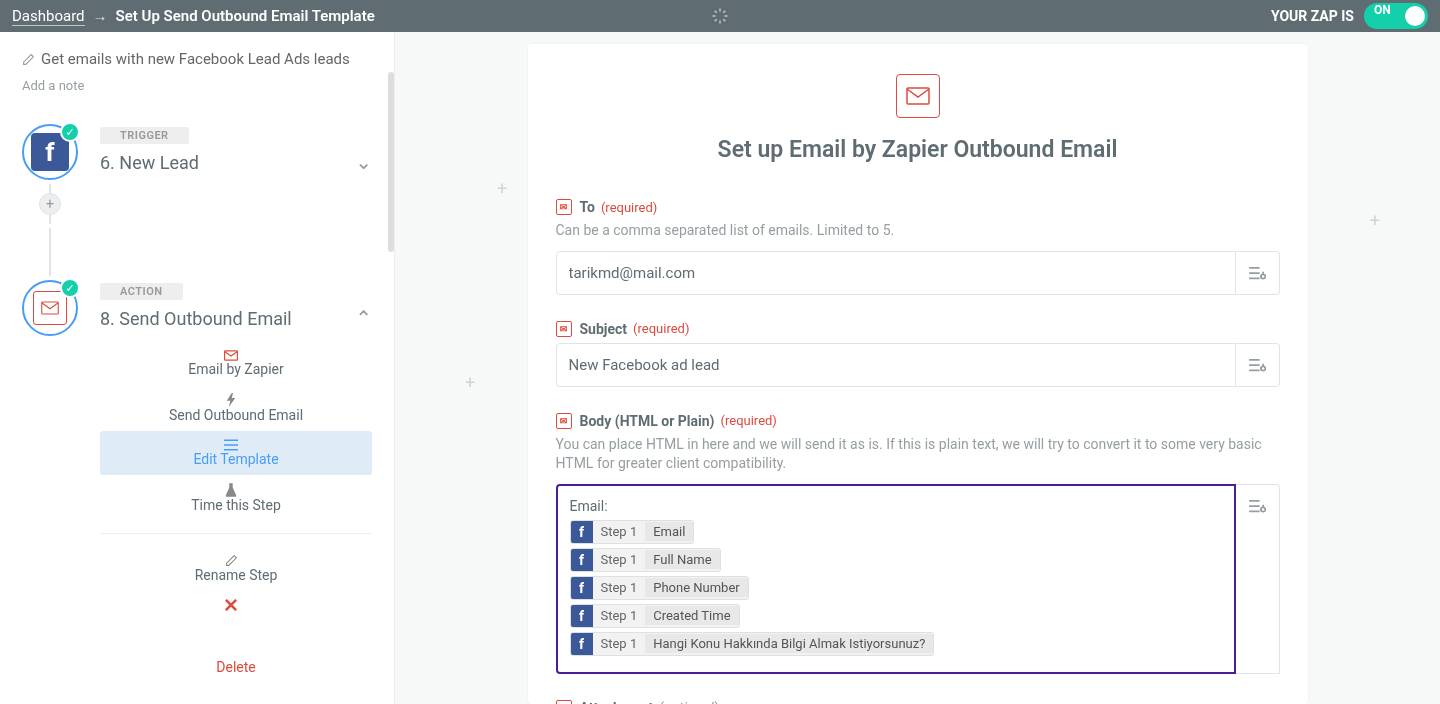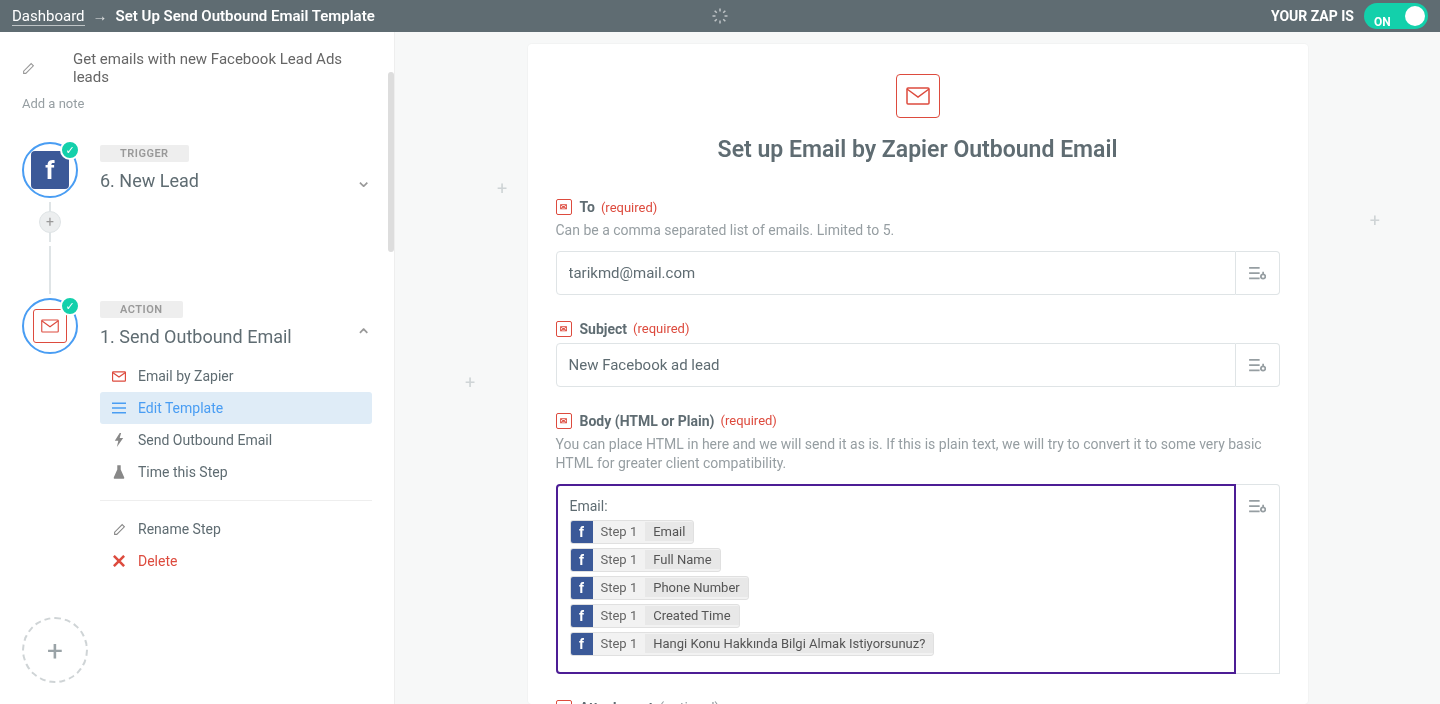--- a/index.html
+++ b/index.html
@@ -6,55 +6,55 @@
 body { background: #f0f0f0; width: 1440px; height: 704px; overflow: hidden; }
 
 
 .header { height: 32px; background: #5f6c72; color: #fff; display: flex; align-items: center; padding: 0 12px; position: relative; }
 .header .left { display: flex; align-items: center; font-size: 15px; }
 .header a.dash { color: #fff; text-decoration: none; border-bottom: 1px solid rgba(255,255,255,.6); }
 .header .arrow { margin: 0 8px; opacity: .8; }
 .header .title { font-weight: 600; }
 .header .center { position: absolute; left: 50%; transform: translateX(-50%); opacity: .6; }
 .header .right { margin-left: auto; display: flex; align-items: center; font-weight: 700; font-size: 14px; }
-.toggle { width: 64px; height: 26px; border-radius: 13px; background: #13d0ab; margin-left: 10px; position: relative; display: flex; align-items: flex-end; padding-left: 10px; color: #fff; font-weight: 700; font-size: 12px; }
+.toggle { width: 64px; height: 26px; border-radius: 13px; background: #13d0ab; margin-left: 10px; position: relative; display: flex; align-items: flex-start; padding-left: 10px; color: #fff; font-weight: 700; font-size: 12px; }
 .toggle .knob { position: absolute; right: 3px; top: 3px; width: 20px; height: 20px; background: #fff; border-radius: 50%; }
 
 
 .layout { display: flex; height: calc(704px - 32px); }
 .sidebar { width: 395px; background: #fff; border-right: 1px solid #eee; padding: 18px 22px 18px 22px; position: relative; overflow-y: auto; }
 .scroll-indicator { position: absolute; top: 40px; right: 0; width: 6px; height: 180px; background: #ddd; border-radius: 3px; }
-.sidebar h3 { font-size: 15px; font-weight: 400; color: #666; display: flex; align-items: center; margin-bottom: 4px; gap: 32px; }
+.sidebar h3 { font-size: 15px; font-weight: 400; color: #666; display: flex; align-items: center; margin-bottom: 4px; }
 .sidebar h3 .pencil { margin-right: 6px; color: #999; }
 .add-note { font-size: 13px; color: #969ea2; margin-top: 6px; display: inline-block; }
 
 .steps { margin-top: 30px; position: relative; }
 .step { display: flex; align-items: flex-start; position: relative; }
 .step-icon { width: 56px; height: 56px; border-radius: 50%; border: 2px solid #499df3; background: #fff; display: flex; align-items: center; justify-content: center; flex-shrink: 0; position: relative; }
 .step-icon .check { position: absolute; top: -4px; right: -4px; width: 20px; height: 20px; background: #13d0ab; border-radius: 50%; border: 2px solid #fff; display: flex; align-items: center; justify-content: center; color: #fff; font-size: 11px; }
 .fb-icon { width: 38px; height: 38px; background: #3b5998; border-radius: 4px; display: flex; align-items: center; justify-content: center; color: #fff; font-weight: 700; font-size: 26px; }
 .mail-icon-step { width: 34px; height: 34px; border: 1.5px solid #dd4b3e; border-radius: 3px; display: flex; align-items: center; justify-content: center; color: #dd4b3e; }
 .step-body { margin-left: 22px; flex: 1; }
 .badge { display: inline-block; background: #eee; color: #999; font-size: 11px; font-weight: 600; letter-spacing: .5px; padding: 2px 20px; border-radius: 2px; margin-bottom: 6px; }
 .step-title { font-size: 18px; color: #5f6c72; font-weight: 400; }
 .step-row { display: flex; align-items: center; justify-content: space-between; cursor: pointer; }
 .chev { color: #999; font-size: 20px; }
 
 .connector { width: 2px; height: 40px; background: #dfe4e6; margin-left: 27px; margin-top: 4px; margin-bottom: 4px; position: relative; }
 .plus-node { width: 22px; height: 22px; border-radius: 50%; background: #eceeef; border: 1px solid #dfe4e6; position: absolute; left: -10px; top: 50%; transform: translateY(-50%); display: flex; align-items: center; justify-content: center; color: #999; font-size: 14px; }
 .connector.long { height: 48px; }
 
 .substeps { margin-top: 12px; }
-.substep { display: flex; align-items: center; padding: 8px 10px; font-size: 14px; color: #5f6c72; border-radius: 3px; cursor: pointer; }
+.substep { display: flex; align-items: center; padding: 8px 10px; font-size: 14px; color: #5f6c72; border-radius: 3px; cursor: pointer; flex-direction: column; }
 .substep .icon { width: 18px; margin-right: 10px; display: flex; justify-content: center; color: #888; }
 .substep.active { background: #dfecf7; color: #499df3; }
 .substep.active .icon { color: #499df3; }
 .substep.app .icon { color: #dd4b3e; }
 .divider { height: 1px; background: #eee; margin: 12px 0; }
-.substep.delete { color: #dd4b3e; }
+.substep.delete { color: #dd4b3e; gap: 48px; }
 .substep.delete .icon { color: #dd4b3e; }
 
 .add-step-btn { width: 66px; height: 66px; border-radius: 50%; border: 2px dashed #cfd4d6; display: flex; align-items: center; justify-content: center; color: #9aa3a7; font-size: 28px; margin-top: 40px; cursor: pointer; }
 
 
 .canvas { flex: 1; background: #f7f8f8; position: relative; display: flex; justify-content: center; padding-top: 12px; }
 .canvas-plus { position: absolute; color: #cfd4d6; font-size: 18px; }
 .cp1 { left: 102px; top: 146px; }
 .cp2 { left: 70px; top: 340px; }
 .cp3 { right: 60px; top: 178px; }
@@ -149,49 +149,49 @@
             <svg width="18" height="14" viewBox="0 0 24 18" fill="none" stroke="#dd4b3e" stroke-width="1.5">
                 <rect x="1" y="1" width="22" height="16" rx="1"></rect>
                 <path d="M1 2l11 8 11-8"></path>
               </svg>
           </div>
           <div class="check">✓</div>
         </div>
         <div class="step-body">
           <span class="badge">ACTION</span>
           <div class="step-row">
-            <div class="step-title">1. Send Outbound Email</div>
+            <div class="step-title">8. Send Outbound Email</div>
             <span class="chev">⌃</span>
           </div>
 
           <div class="substeps">
             <div class="substep app">
               <span class="icon">
                 <svg width="14" height="11" viewBox="0 0 24 18" fill="none" stroke="#dd4b3e" stroke-width="2">
                     <rect x="1" y="1" width="22" height="16" rx="1"></rect>
                     <path d="M1 2l11 8 11-8"></path>
                   </svg>
               </span>
               <span>Email by Zapier</span>
             </div>
+            <div class="substep">
+              <span class="icon">
+                <svg width="10" height="14" viewBox="0 0 12 20" fill="#888">
+                    <path d="M7 0L0 11h5l-2 9 9-13H7l2-7z"></path>
+                  </svg>
+              </span>
+              <span>Send Outbound Email</span>
+            </div>
             <div class="substep active">
               <span class="icon">
                 <svg width="14" height="12" viewBox="0 0 18 14" stroke="#499df3" stroke-width="2">
                     <path d="M0 1h18M0 7h18M0 13h18"></path>
                   </svg>
               </span>
               <span>Edit Template</span>
-            </div>
-            <div class="substep">
-              <span class="icon">
-                <svg width="10" height="14" viewBox="0 0 12 20" fill="#888">
-                    <path d="M7 0L0 11h5l-2 9 9-13H7l2-7z"></path>
-                  </svg>
-              </span>
-              <span>Send Outbound Email</span>
             </div>
             <div class="substep">
               <span class="icon">
                 <svg width="12" height="14" viewBox="0 0 14 16" fill="#888">
                     <path d="M5 0h4v5l4 9c.5 1-.2 2-1.3 2H2.3C1.2 16 .5 15 1 14l4-9V0z"></path>
                   </svg>
               </span>
               <span>Time this Step</span>
             </div>
             <div class="divider"></div>

